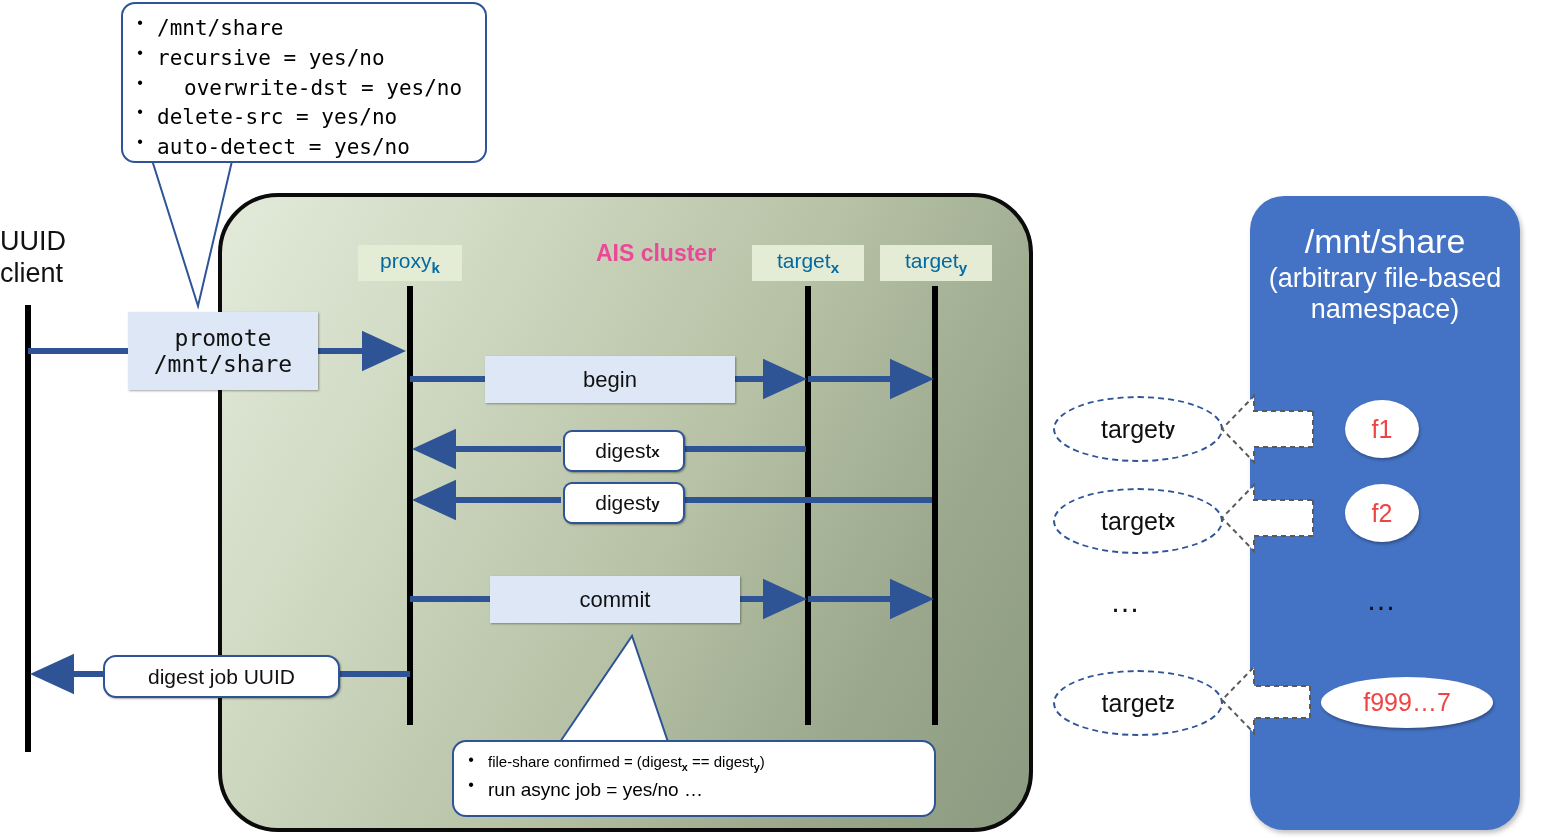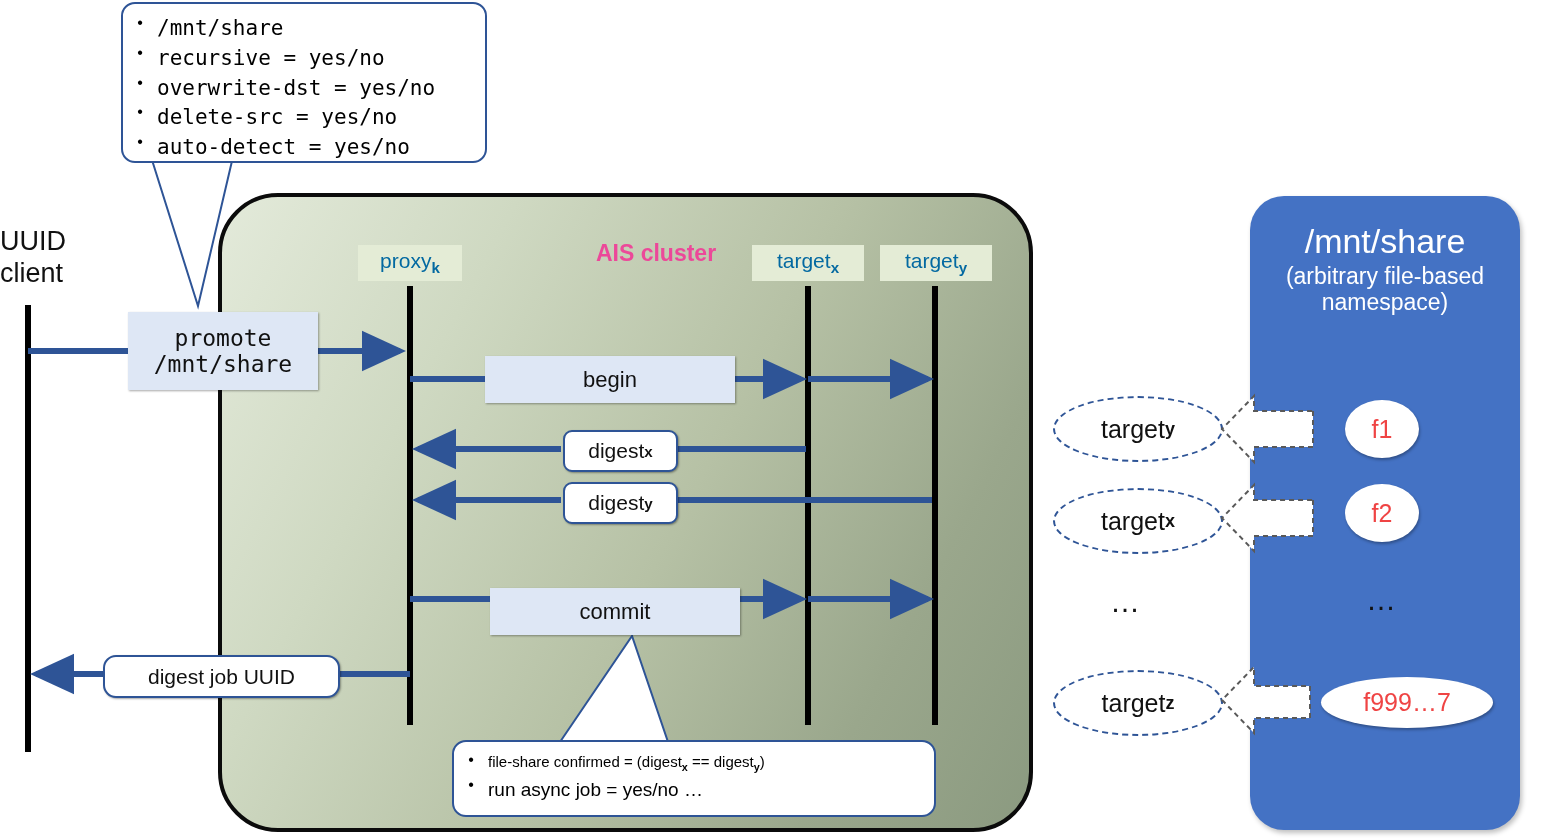--- a/index.html
+++ b/index.html
@@ -28,21 +28,21 @@
   }
   sub{font-size:0.72em; font-weight:bold;}
 
   
   .msgbox{
     background:#dee7f5; color:#111; display:flex; align-items:center;
     justify-content:center; text-align:center; font-size:22px;
     box-shadow:1px 1px 2px rgba(0,0,0,.35);
   }
   .msgbox.round{
-    background:#fff;border:2px solid #2e5496;border-radius:9px;
+    background:#fff;border:2px solid #2e5496;border-radius:9px;padding-left:7px;
   }
   .msgbox.pill{
     background:#fff;border:2px solid #2e5496;border-radius:13px;
   }
 
   
   .callout{
     background:#fff; border:2px solid #2e5496; border-radius:14px;
     box-sizing:border-box;
   }
@@ -54,21 +54,21 @@
     width:34px; flex:0 0 34px; text-align:center;
   }
 
   
   #ns-panel{
     left:1250px; top:196px; width:270px; height:634px;
     background:#4472c4; border-radius:34px;
     box-shadow:2px 3px 5px rgba(0,0,0,.25);
   }
   #ns-title{color:#fff;font-size:34px;text-align:center;margin-top:26px;}
-  #ns-sub{color:#fff;font-size:23px;text-align:center;line-height:1.15;margin-top:2px;}
+  #ns-sub{color:#fff;font-size:27px;text-align:center;line-height:1.15;margin-top:2px;}
 
   .file-oval{
     background:#fff;border-radius:50%;
     display:flex;align-items:center;justify-content:center;
     font-size:25px;color:#ef4444;box-shadow:1px 2px 3px rgba(0,0,0,.3);
   }
   .target-oval{
     border:2px dashed #2e5496;border-radius:50%;
     display:flex;align-items:center;justify-content:center;
     font-size:25px;color:#111;background:transparent;
@@ -156,37 +156,37 @@
 <div class="abs msgbox round" style="left:563px;top:430px;width:111px;height:38px;font-size:21px;">
   <span>digest</span>
     <sub>x</sub>
 </div>
 
 <div class="abs msgbox round" style="left:563px;top:482px;width:111px;height:38px;font-size:21px;">
   <span>digest</span>
     <sub>y</sub>
 </div>
 
-<div class="abs msgbox" style="left:490px;top:576px;width:250px;height:47px;margin-top:12px;">commit</div>
+<div class="abs msgbox" style="left:490px;top:576px;width:250px;height:47px;">commit</div>
 
 <div class="abs msgbox pill" style="left:103px;top:655px;width:233px;height:39px;font-size:21px;">digest job UUID</div>
 
 <div class="abs callout" style="left:121px;top:2px;width:366px;height:161px;padding:10px 0 0 0;">
   <ul>
     <li>
       <span class="bullet">•</span>
       <span class="mono" style="font-size:21px;line-height:1.42;">/mnt/share</span>
     </li>
     <li>
       <span class="bullet">•</span>
       <span class="mono" style="font-size:21px;line-height:1.42;">recursive = yes/no</span>
     </li>
     <li>
       <span class="bullet">•</span>
-      <span class="mono" style="font-size:21px;line-height:1.42;">overwrite-dst = yes/no</span>
+      <span class="mono" style="font-size:21px;line-height:1.42;margin-left:27px;">overwrite-dst = yes/no</span>
     </li>
     <li>
       <span class="bullet">•</span>
       <span class="mono" style="font-size:21px;line-height:1.42;">delete-src = yes/no</span>
     </li>
     <li>
       <span class="bullet">•</span>
       <span class="mono" style="font-size:21px;line-height:1.42;">auto-detect = yes/no</span>
     </li>
   </ul>

